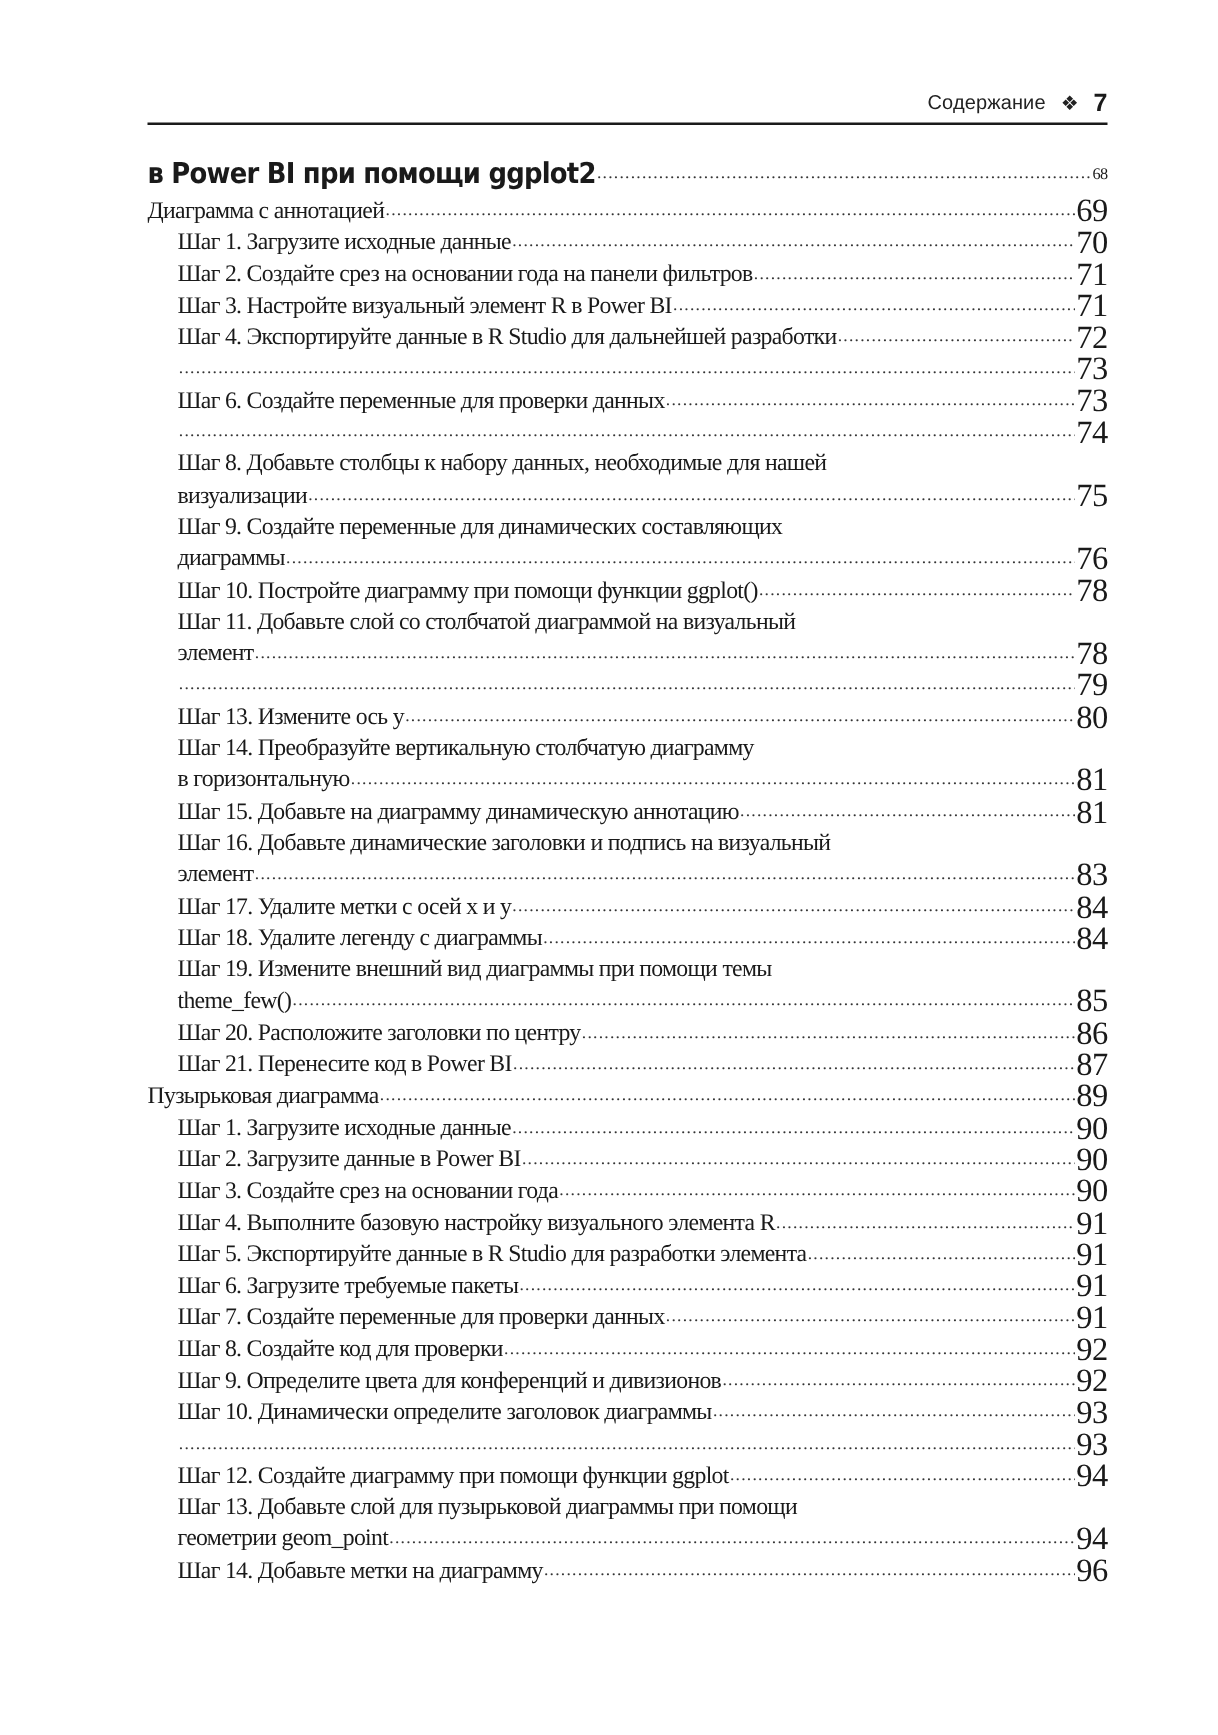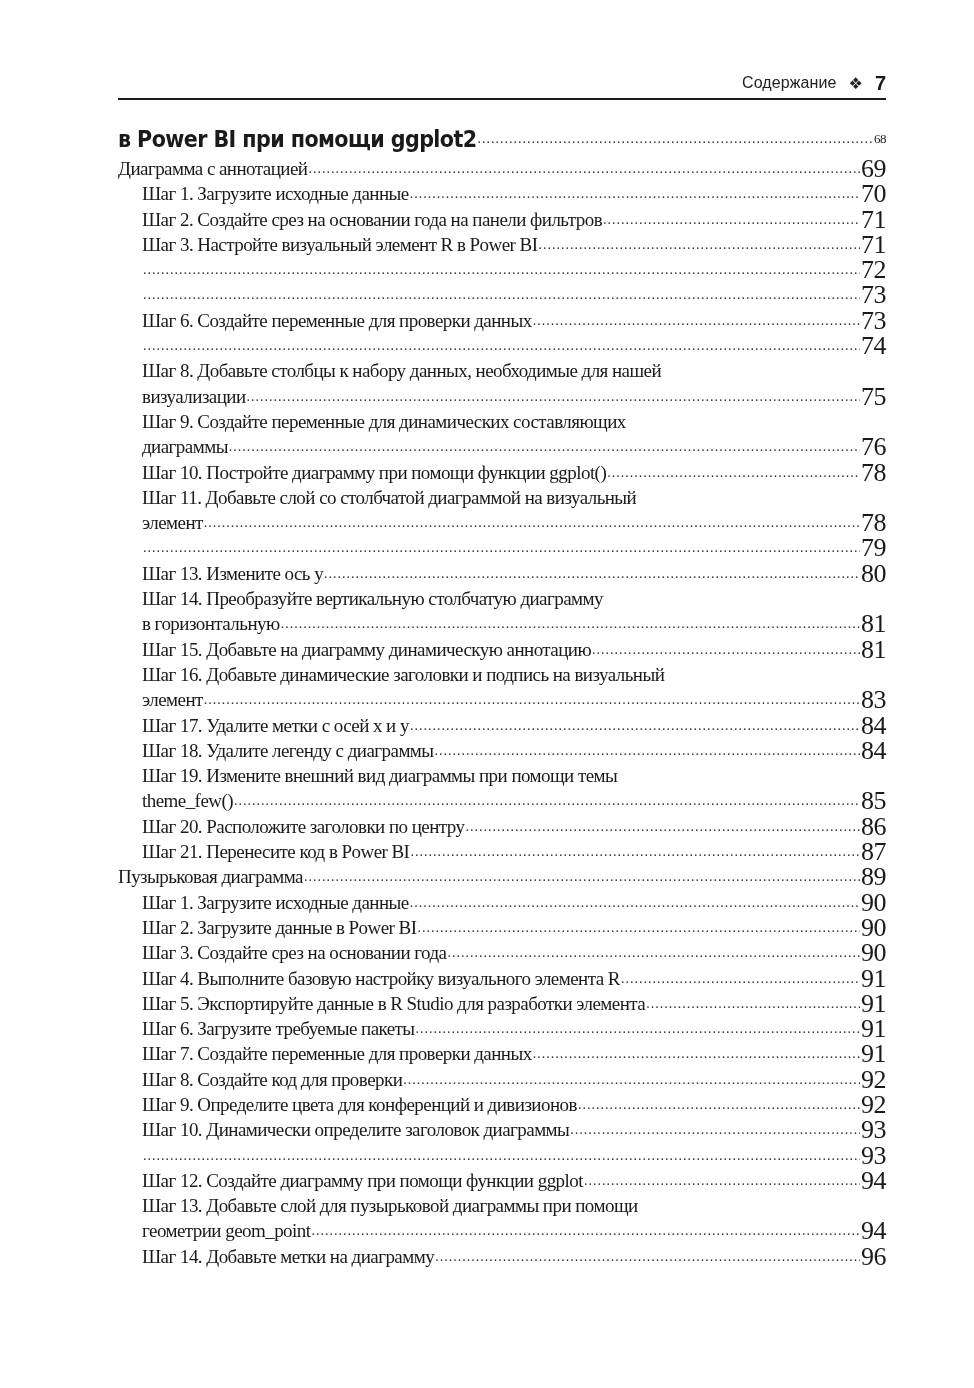--- a/index.html
+++ b/index.html
@@ -87,20 +87,21 @@
       </div>
       <div class="entry step">
         <div class="line">
           <span class="txt">Шаг 3. Настройте визуальный элемент R в Power BI</span>
           <span class="dots"></span>
           <span class="pg">71</span>
         </div>
       </div>
       <div class="entry step">
         <div class="line">
+          <span class="txt">Шаг 4. Экспортируйте данные в R Studio для дальнейшей разработки</span>
           <span class="dots"></span>
           <span class="pg">72</span>
         </div>
       </div>
       <div class="entry step">
         <div class="line">
           <span class="dots"></span>
           <span class="pg">73</span>
         </div>
       </div>

